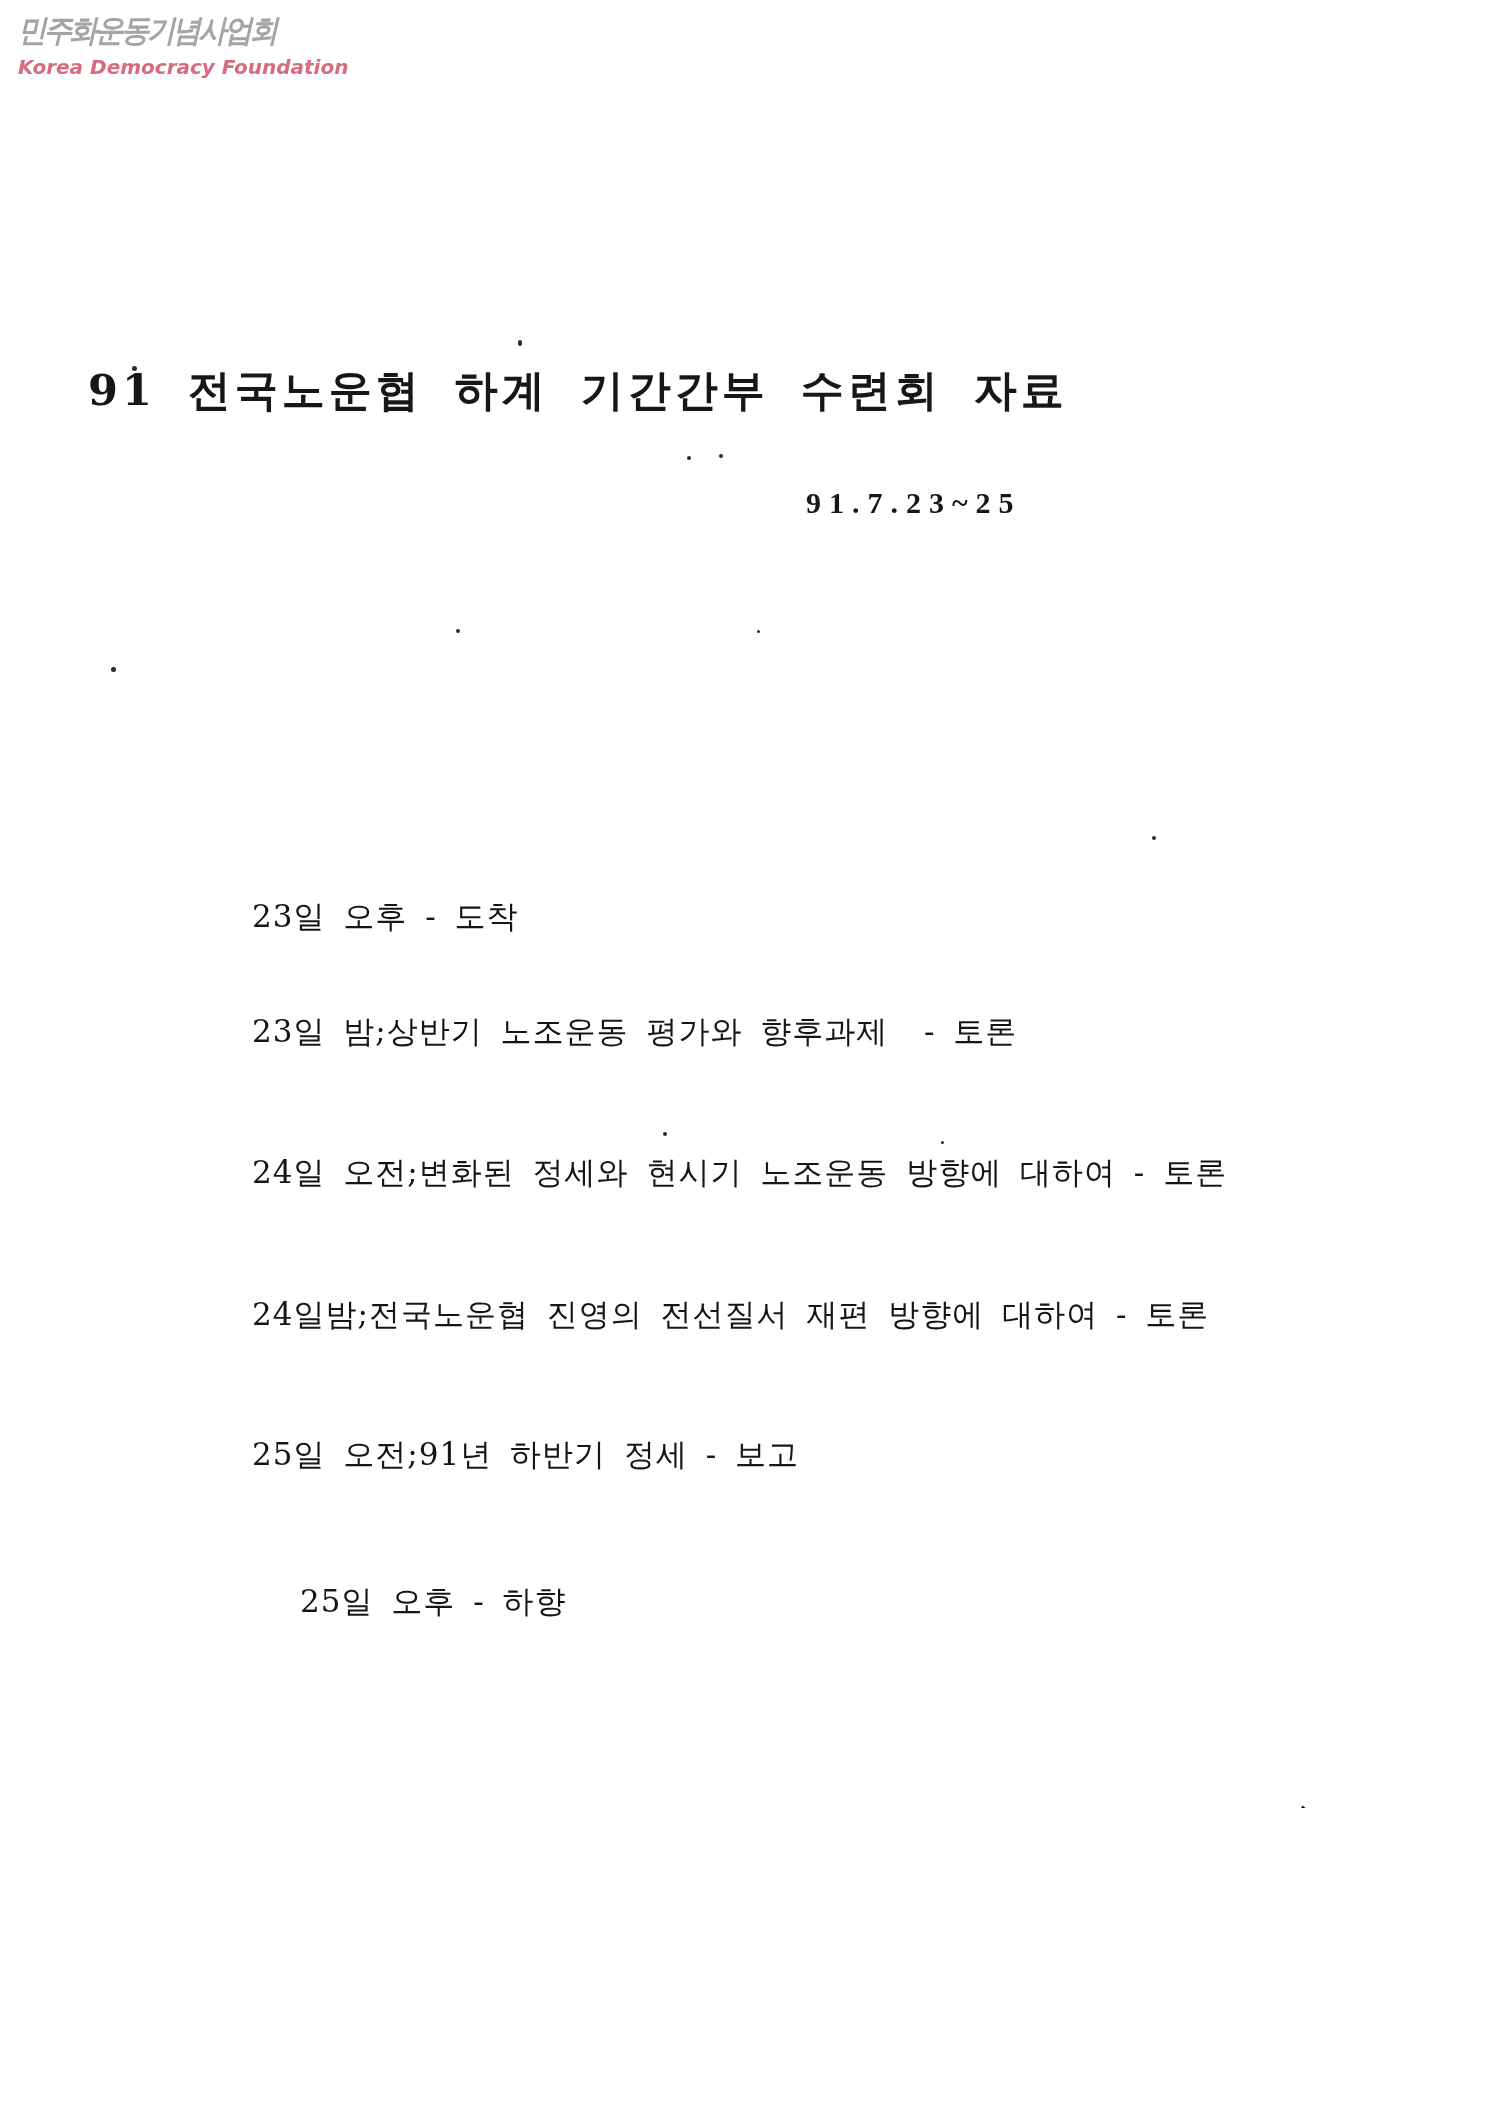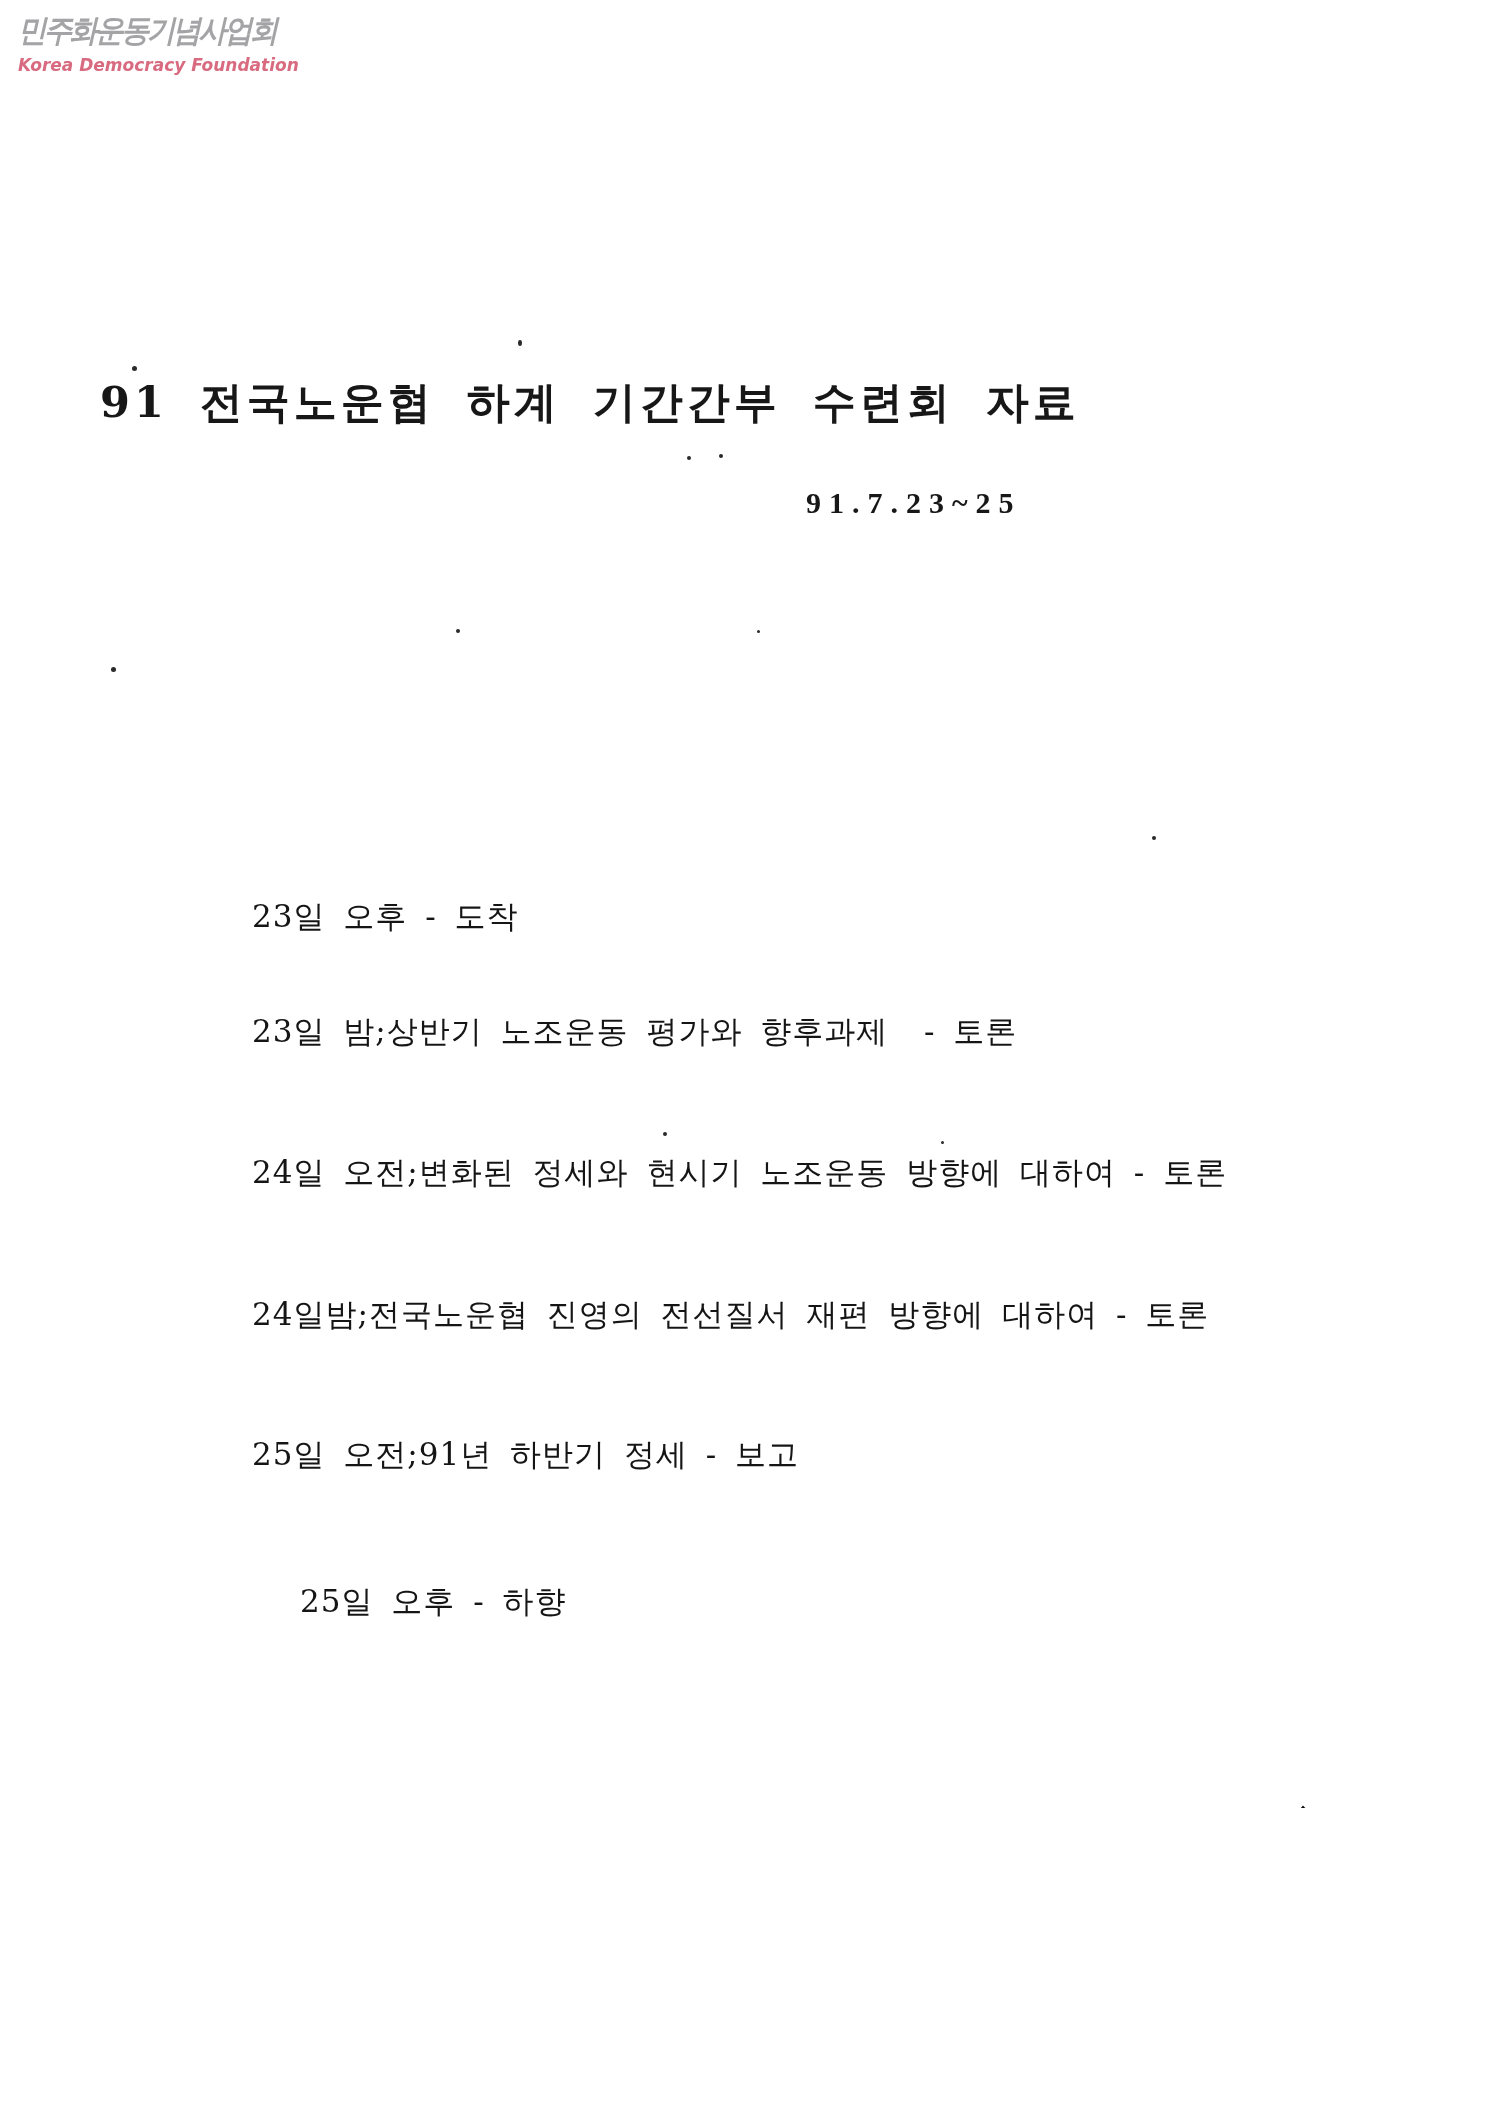--- a/index.html
+++ b/index.html
@@ -32,32 +32,32 @@
     color: #a4a4a6;
     transform: scaleX(0.92);
     transform-origin: left top;
     white-space: nowrap;
   }
   .logo-en {
     margin-top: 3px;
     font-family: "DejaVu Sans", "Liberation Sans", sans-serif;
     font-style: italic;
     font-weight: bold;
-    font-size: 17px;
+    font-size: 20px;
     letter-spacing: 0px;
     color: #d96b80;
     white-space: nowrap;
   }
 
   
   .doc-title {
     position: absolute;
     left: 88px;
     top: 362px;
-    margin: 12px;
+    margin: 0;
     font-size: 43px;
     font-weight: 600;
     letter-spacing: 4px;
     word-spacing: 13px;
     color: #171717;
     white-space: pre;
   }
   .doc-date {
     position: absolute;
     left: 806px;

